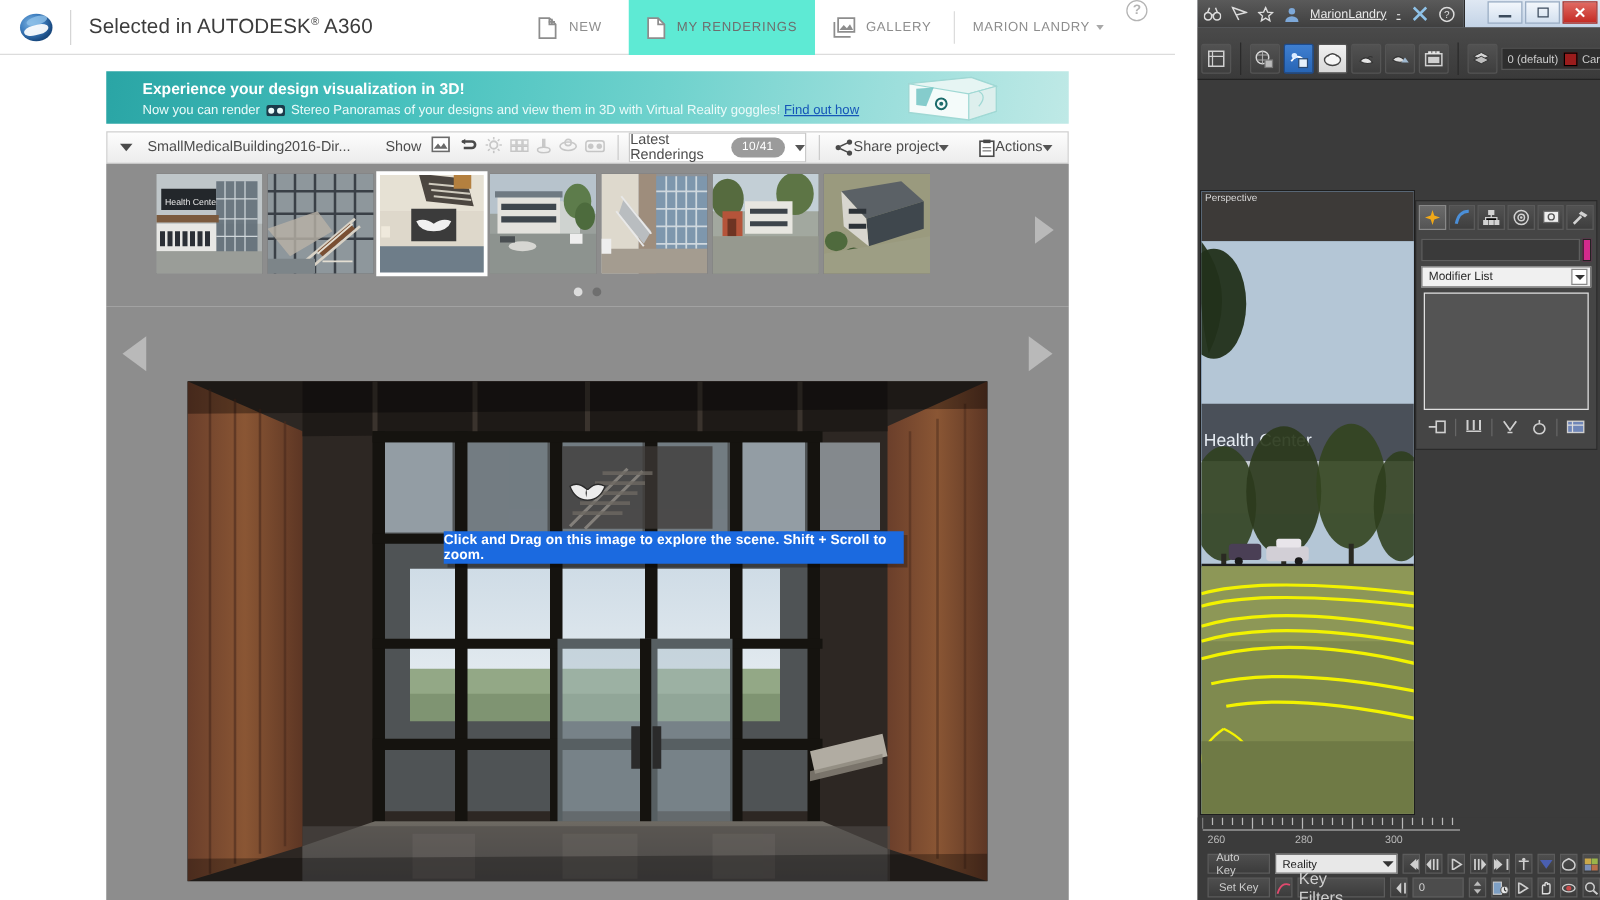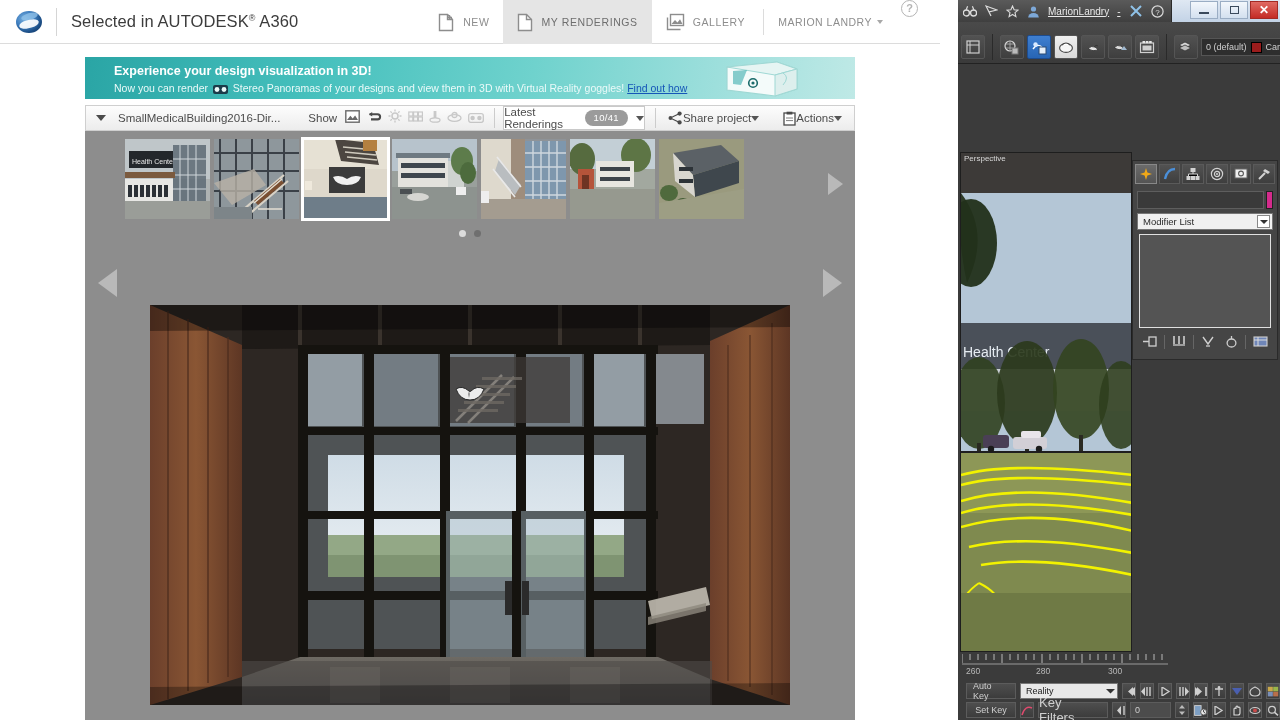--- a/index.html
+++ b/index.html
@@ -41,21 +41,21 @@
   .brand-div { width: 1px; height: 28px; background: #d5d5d5; margin: 0 14px 0 12px; }
   .brand-title { font-size: 16.5px; color: #3c3c3c; letter-spacing: .1px; white-space: nowrap;}
   .brand-title .sup { font-size: 9px; vertical-align: 6px; }
 
   .nav { position: absolute; right: 22px; top: 0; height: 44px; display: flex; align-items: stretch; }
   .nav-item {
     display: flex; align-items: center; gap: 8px;
     padding: 0 14px; height: 44px; cursor: pointer;
     font-size: 10.5px; letter-spacing: .6px; color: #8d8d8d;
   }
-  .nav-item.active { background: #e5e5e5; color: #6e6e6e; }
+  .nav-item.active { background: #5eead4; color: #6e6e6e; margin-left: 8px; }
   .nav-sep { width:1px; height: 26px; background:#dcdcdc; align-self:center; margin: 0 4px; }
   .nav-user { display:flex; align-items:center; gap:5px; padding:0 6px 0 10px; font-size:10.5px; letter-spacing:.5px; color:#8d8d8d; cursor:pointer; }
   .caret-s { width:0;height:0;border-left:3.5px solid transparent;border-right:3.5px solid transparent;border-top:4px solid #a8a8a8; }
   .help-ic {
     width:17px;height:17px;border-radius:50%;border:1.6px solid #b4b4b4;color:#b4b4b4;
     font-size:11px;line-height:14px;text-align:center;margin-left:12px;cursor:pointer;font-weight:bold;
   }
   .ic { display:inline-block; }
   .ic svg { display:block; }
 
@@ -649,20 +649,21 @@
           <path d="M0 382 L640 378 L640 400 L0 400 Z" fill="#000" opacity=".3"></path>
         </svg>
 
         <div class="hotspot">
           <svg width="34" height="26" viewBox="0 0 34 26">
             <path d="M3 9 q6 -4 13 2 q1 1 2 0 q6 -6 13 -2 q-4 11 -14 11 q-10 0 -14 -11z" fill="#ececec" stroke="#2a2a2a" stroke-width="1"></path>
             <path d="M16 11 q1 3 0 7 q-1 -4 0 -7z" fill="#2a2a2a"></path>
           </svg>
         </div>
 
+        <div class="tip">Click and Drag on this image to explore the scene. Shift + Scroll to zoom.</div>
       </div>
     </div>
 
   </div>
 
   <div class="max">
 
     <div class="max-titlebar">
       <div class="mt-strip">
         <span class="ic">

